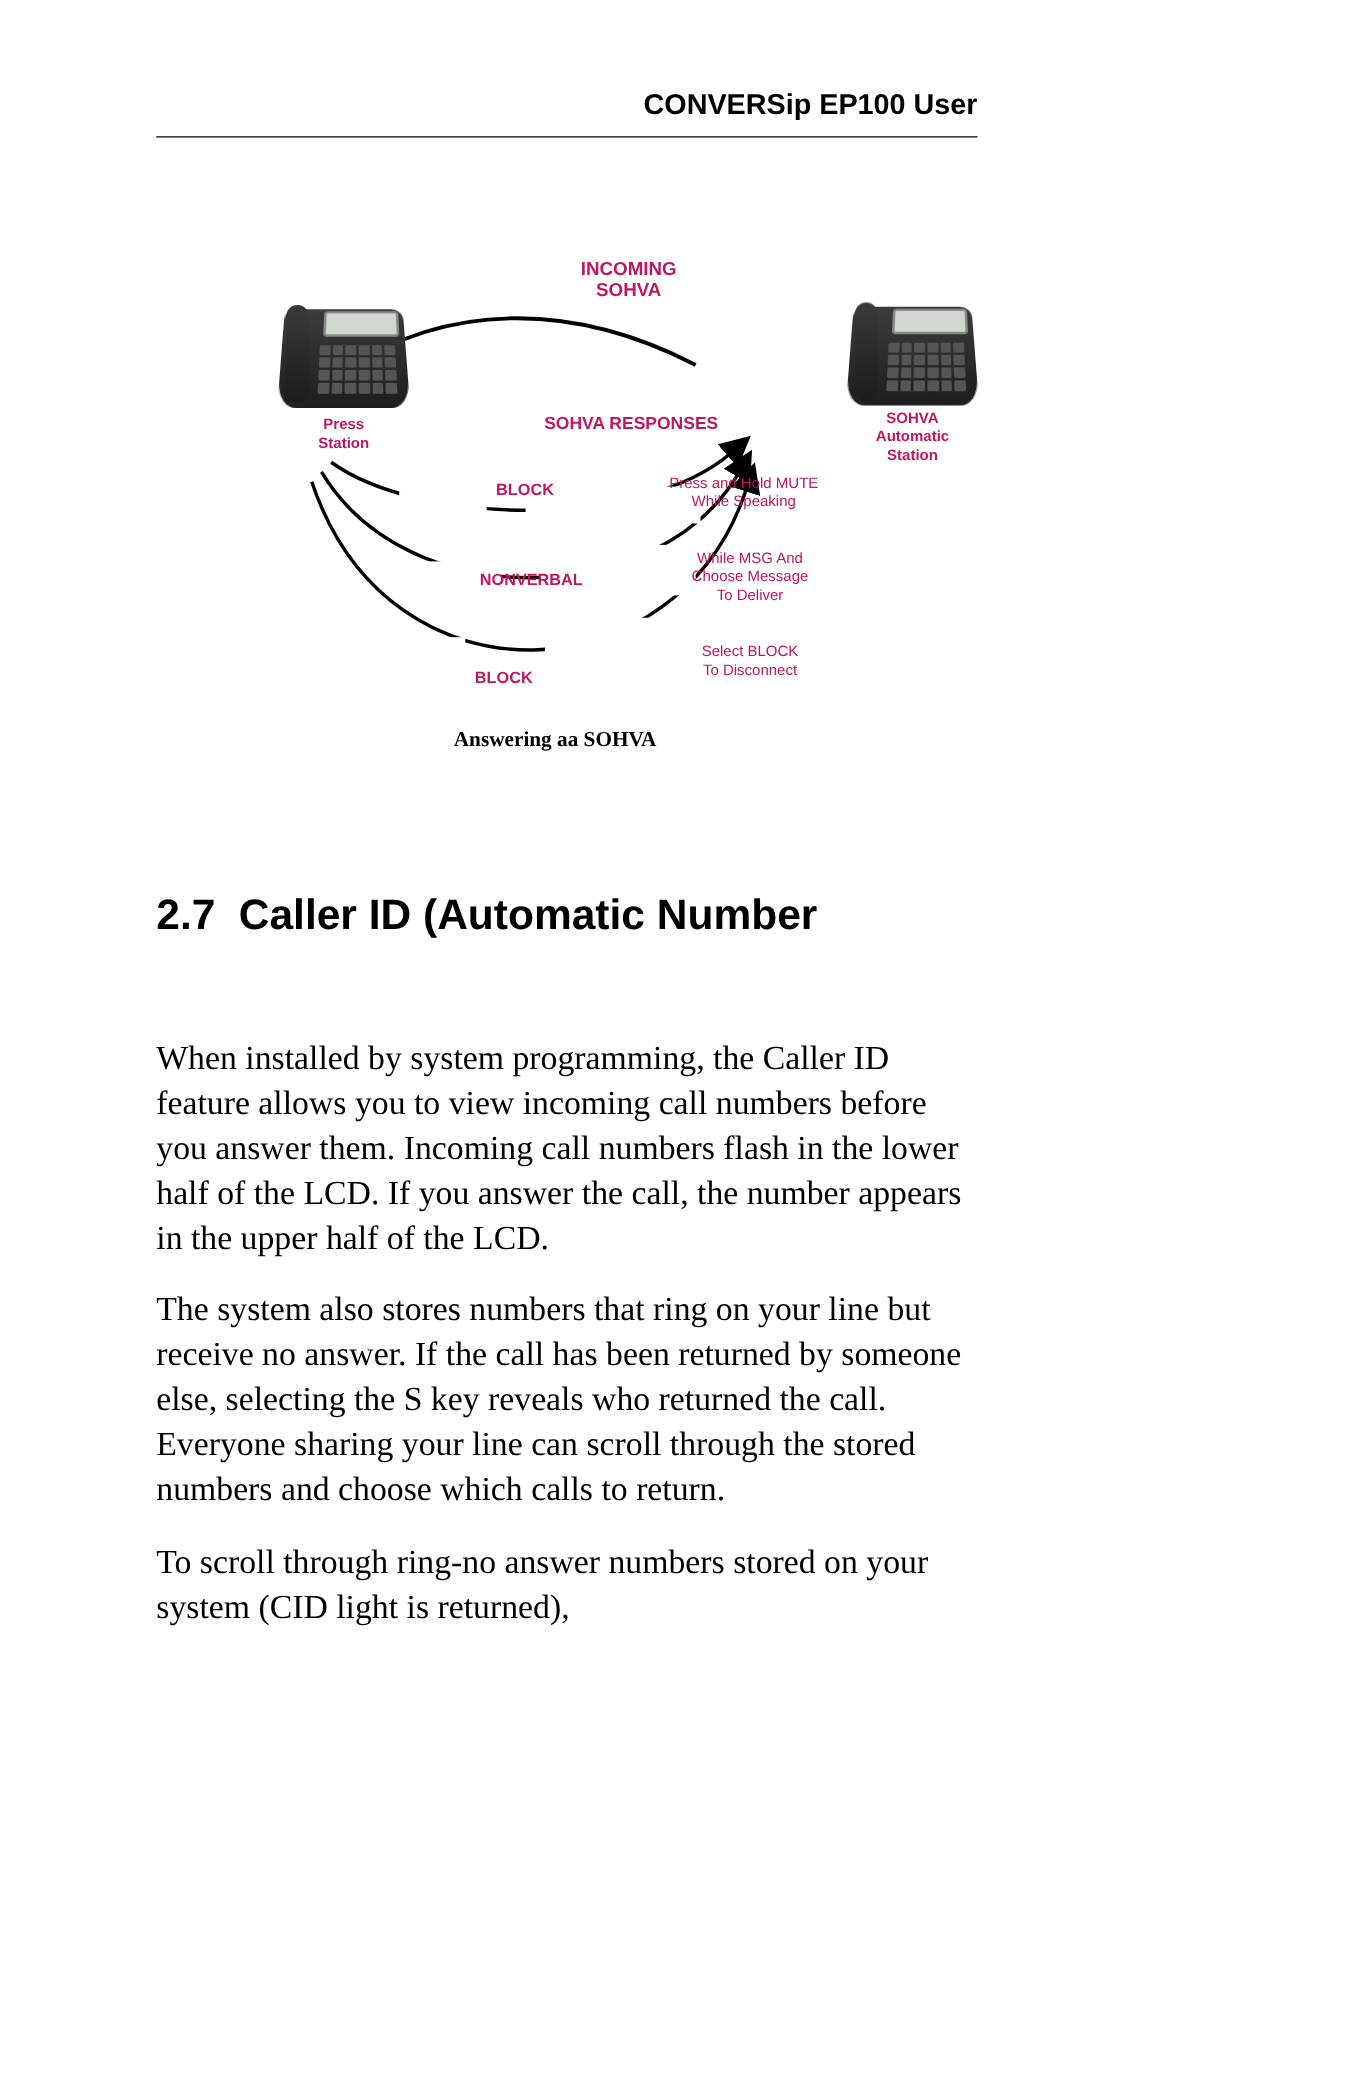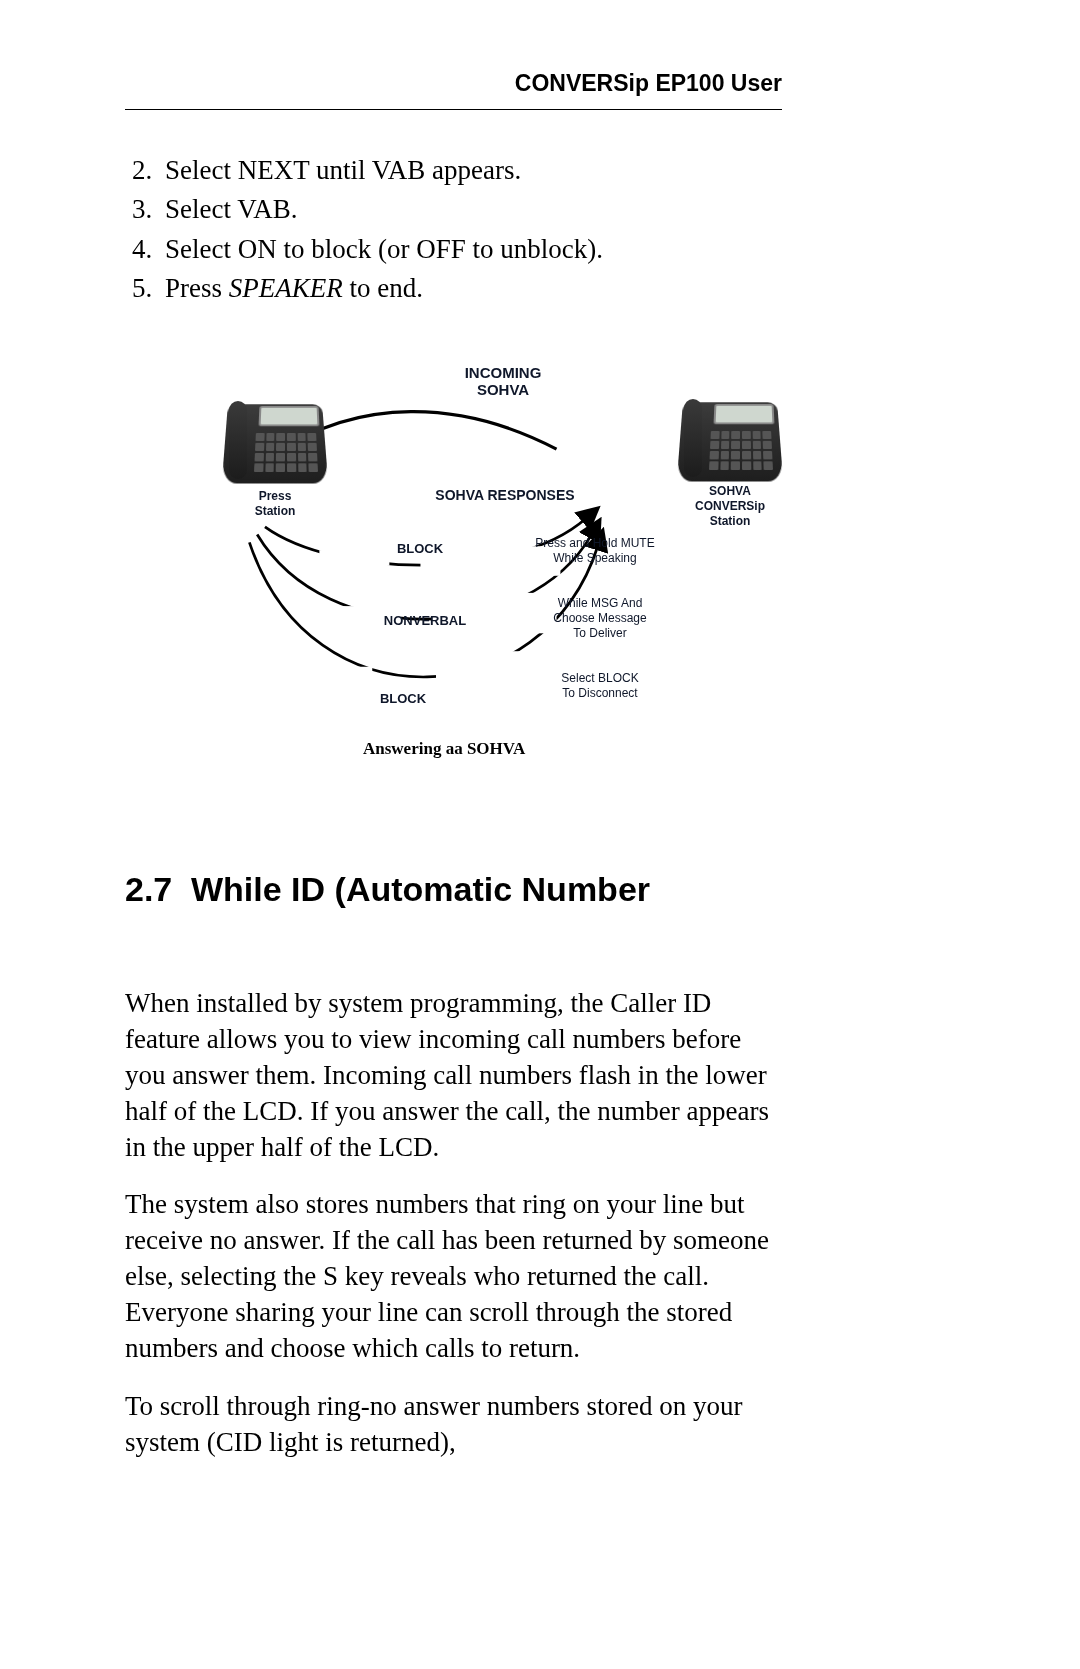--- a/index.html
+++ b/index.html
@@ -38,21 +38,21 @@
     margin-bottom: 2px;
   }
   .italic { font-style: italic; }
 
   .diagram {
     position: relative;
     height: 480px;
     margin: 40px 0 10px 0;
     font-family: Arial, Helvetica, sans-serif;
   }
-  .dlabel { position: absolute; text-align: center; color: #0f172a; }
+  .dlabel { position: absolute; text-align: center; color: #be185d; }
   .dlabel.bold { font-weight: bold; }
   .dlabel.tiny { font-size: 12px; line-height: 1.25; }
   .dlabel.small { font-size: 13px; line-height: 1.25; }
   .dlabel.mid { font-size: 14px; font-weight: bold; }
   .dlabel.title { font-size: 15px; font-weight: bold; }
 
   .phone {
     position: absolute;
     width: 100px;
     height: 85px;
@@ -125,26 +125,20 @@
 </style>
 </head>
 <body>
 
 <div class="page">
 
   <div class="header">
     <span>CONVERSip EP100 User</span>
   </div>
 
-  <ol class="steps" start="2">
-    <li><span>Select NEXT until VAB appears.</span></li>
-    <li><span>Select VAB.</span></li>
-    <li><span>Select ON to block (or OFF to unblock).</span></li>
-    <li>Press <span class="italic">SPEAKER</span> to end.</li>
-  </ol>
 
   <div class="diagram">
 
     <svg class="arcs" viewBox="0 0 845 480">
       <defs>
         <marker id="ah" viewBox="0 0 12 12" refX="2" refY="6" markerWidth="9" markerHeight="9" orient="auto">
           <path d="M0,0 L12,6 L0,12 Z" fill="#000"></path>
         </marker>
       </defs>
 
@@ -234,21 +228,21 @@
       <span>Press</span><br>
       <span>Station</span>
     </div>
 
     <div class="dlabel mid" style="left:290px; top:138px; width:180px;">
       <span>SOHVA RESPONSES</span>
     </div>
 
     <div class="dlabel tiny bold" style="left:565px; top:135px; width:80px;">
       <span>SOHVA</span><br>
-      <span>CONVERSip</span><br>
+      <span>Automatic</span><br>
       <span>Station</span>
     </div>
 
     <div class="dlabel small bold" style="left:252px; top:192px; width:86px;"><span>BLOCK</span></div>
     <div class="dlabel tiny" style="left:382px; top:187px; width:176px;">
       <span>Press and Hold MUTE</span><br>
       <span>While Speaking</span>
     </div>
 
     <div class="dlabel small bold" style="left:247px; top:264px; width:106px;"><span>NONVERBAL</span></div>
@@ -263,21 +257,21 @@
       <span>Select BLOCK</span><br>
       <span>To Disconnect</span>
     </div>
 
     <div class="caption" style="left:238px; top:390px;">
       <span>Answering aa SOHVA</span>
     </div>
   </div>
 
   <h2 class="section">
-    <span class="num">2.7</span><span>While ID (Automatic Number</span><br>
+    <span class="num">2.7</span><span>Caller ID (Automatic Number</span><br>
     <span style="display:inline-block;width:66px;"></span>
   </h2>
 
   <p class="body">When installed by system programming, the Caller ID feature allows you to view incoming call numbers before you answer them. Incoming call numbers flash in the lower half of the LCD. If you answer the call, the number appears in the upper half of the LCD.</p>
   <p class="body">The system also stores numbers that ring on your line but receive no answer. If the call has been returned by someone else, selecting the  S key reveals who returned the call. Everyone sharing your line can scroll through the stored numbers and choose which calls to return.</p>
   <p class="body">To scroll through ring-no answer numbers stored on your system (CID light is returned),</p>
 
 
 </div>
 

